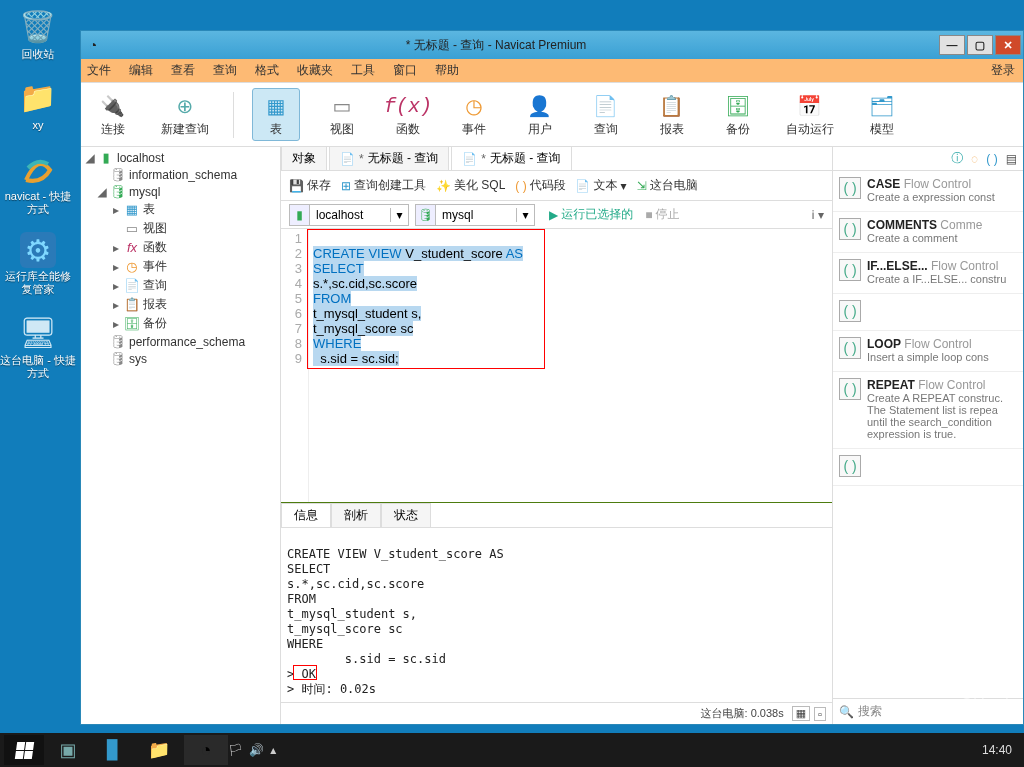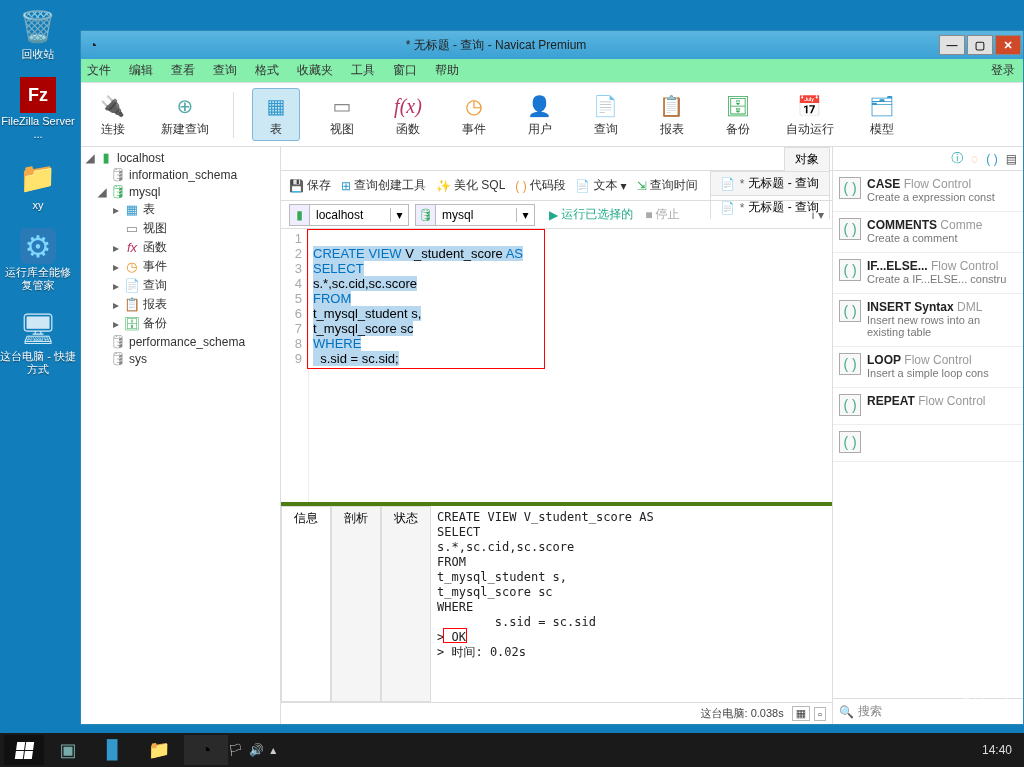--- a/index.html
+++ b/index.html
@@ -13,62 +13,62 @@
 
 
 .app { position: absolute; left: 80px; top: 30px; width: 944px; height: 695px; background: #fff; border: 1px solid #2a88b8; display: flex; flex-direction: column; }
 .titlebar { height: 28px; background: linear-gradient(#5bb6e0,#3aa0d4); display: flex; align-items: center; color: #222; font-size: 12px; }
 .tb-icon { width: 24px; text-align: center; font-size: 14px; }
 .tb-title { flex: 1; text-align: center; padding-right: 52px; color: #222; }
 .tb-btns { display: flex; }
 .tb-btn { width: 26px; height: 20px; margin-right: 2px; background: #e1e1e1; border: 1px solid #888; display:flex;align-items:center;justify-content:center;font-size:11px;font-weight:bold; }
 .tb-btn.close { background:#d04a2a; color:#fff; }
 
-.menubar { height: 24px; background: #86efac; border-bottom: 1px solid #ddd; display: flex; align-items: center; padding-left: 6px; font-size: 12px; color: #333; }
+.menubar { height: 24px; background: #fdba74; border-bottom: 1px solid #ddd; display: flex; align-items: center; padding-left: 6px; font-size: 12px; color: #333; }
 .menubar span { margin-right: 18px; cursor: pointer; }
 .menubar .right { margin-left: auto; margin-right: 8px; }
 
 .ribbon { height: 64px; background: #fff; border-bottom: 1px solid #ddd; display: flex; align-items: center; padding: 4px 8px; gap: 18px; }
 .rbtn { display:flex; flex-direction:column; align-items:center; font-size:12px; color:#333; cursor:pointer; width: 48px; }
 .rbtn.wide { width: 60px; }
 .rbtn .ric { width: 30px; height: 30px; display:flex;align-items:center;justify-content:center;font-size:20px; }
 .rbtn.active { background:#cce8f5; border:1px solid #7fb8d8; border-radius:3px; padding:2px 4px; }
 .divider { width:1px; height:46px; background:#ddd; }
 
 .body { flex:1; display:flex; min-height:0; }
 .sidebar { width: 200px; border-right:1px solid #ddd; overflow:auto; font-size:12px; color:#333; padding:2px 0; }
 .tree-item { display:flex; align-items:center; padding:1px 2px; cursor:pointer; white-space:nowrap; }
 .tree-item .tw { width:14px; text-align:center; color:#666; }
 .tree-item .ic { width:18px; text-align:center; font-size:13px; margin-right:2px; }
 .ind1 { padding-left: 14px; } .ind2 { padding-left: 28px; }
 
 .main { flex:1; display:flex; min-width:0; }
 .center { flex:1; display:flex; flex-direction:column; min-width:0; border-right:1px solid #ddd; }
-.tabbar { height:24px; border-bottom:1px solid #ddd; display:flex; align-items:flex-end;flex-direction:column; }
+.tabbar { height:24px; border-bottom:1px solid #ddd; display:flex; align-items:flex-end; }
 .tab { border:1px solid #ddd; border-bottom:none; padding:3px 10px; margin-right:2px; font-size:12px; background:#f5f5f5; display:flex; align-items:center; gap:4px; }
 .tab.active { background:#fff; }
 .tab .star { color:#666; }
 .toolbar2 { height:30px; border-bottom:1px solid #ddd; display:flex; align-items:center; gap:10px; padding:0 8px; font-size:12px; color:#333; }
 .tbtn { display:flex; align-items:center; gap:3px; cursor:pointer; }
 .conn-row { height:28px; border-bottom:1px solid #ddd; display:flex; align-items:center; gap:6px; padding:0 8px; font-size:12px; }
 .sel { display:flex; align-items:center; border:1px solid #bbb; height:22px; }
 .sel .sic { width:20px; text-align:center; background:#eef; border-right:1px solid #bbb; height:100%; display:flex;align-items:center;justify-content:center; }
 .sel .sval { padding:0 6px; min-width:80px; }
 .sel .sdrop { width:18px; border-left:1px solid #bbb; text-align:center; }
 .runbtn { color:#2a8; margin-left:8px; display:flex;align-items:center;gap:3px; }
 .stopbtn { color:#aaa; margin-left:6px; display:flex;align-items:center;gap:3px; }
 
 .editor { flex:1; display:flex; font-family:Consolas,monospace; font-size:13px; position:relative; min-height:0; }
 .gutter { width:28px; background:#fff; color:#aaa; text-align:right; padding:2px 6px 0 0; line-height:15px; border-right:1px solid #eee; }
 .code { flex:1; padding:2px 4px; line-height:15px; position:relative; }
 .code .ln { white-space:pre; }
 .hl { background:#b8d8f0; }
 .kw { color:#0070c0; } .redbox { position:absolute; border:1px solid red; }
 
-.lower { height:200px; border-top:4px solid #4d7c0f; display:flex; flex-direction:row; }
+.lower { height:200px; border-top:1px solid #4d7c0f; display:flex; flex-direction:column;gap:15px; }
 .lowtabs { display:flex; border-bottom:1px solid #ddd; }
 .lowtab { border:1px solid #ddd; border-bottom:none; padding:3px 12px; font-size:12px; background:#f5f5f5; }
 .lowtab.active { background:#fff; }
 .lowbody { flex:1; font-family:Consolas,monospace; font-size:12px; padding:4px 6px; color:#222; line-height:15px; overflow:auto; white-space:pre; position:relative; }
 .okbox { position:absolute; border:1px solid red; }
 
 .status { height:22px; border-top:1px solid #ddd; display:flex; align-items:center; font-size:11px; color:#444; padding:0 6px; }
 .status .sp { margin-left:auto; }
 
 .rightpane { width:190px; display:flex; flex-direction:column; }
@@ -97,26 +97,31 @@
 </style>
 </head>
 <body>
 
 <div class="desktop">
   <div class="d-icon">
       <div class="dib">🗑️</div>
       <div class="lbl">回收站</div>
     </div>
   <div class="d-icon">
-      <div class="dib" style="background:#a00;color:#fff;font-size:18px;font-weight:bold;width:36px;height:36px;">Fz</div>
-      <div class="lbl">FileZilla Server ...</div>
-    </div>
-  <div class="d-icon">
       <div class="dib" style="color:#f5d26a;">📁</div>
       <div class="lbl">xy</div>
+    </div>
+  <div class="d-icon">
+      <div class="dib">
+        <svg width="36" height="36">
+          <path d="M6 30 Q18 4 30 20 Q22 34 6 30" fill="none" stroke="#e8a030" stroke-width="4"></path>
+          <path d="M8 18 Q18 8 28 14" fill="none" stroke="#3cb5b5" stroke-width="4"></path>
+        </svg>
+      </div>
+      <div class="lbl">navicat - 快捷方式</div>
     </div>
   <div class="d-icon">
       <div class="dib" style="background:#2a7ab8;border-radius:6px;width:36px;height:36px;color:#7fd8ff;">⚙</div>
       <div class="lbl">运行库全能修复管家</div>
     </div>
   <div class="d-icon">
       <div class="dib" style="color:#cfe8f5;">🖥</div>
       <div class="lbl">这台电脑 - 快捷方式</div>
     </div>
 </div>
@@ -157,21 +162,21 @@
     <div class="divider"></div>
     <div class="rbtn active">
         <div class="ric" style="color:#39c;">▦</div>
         <span>表</span>
       </div>
     <div class="rbtn">
         <div class="ric" style="color:#888;">▭</div>
         <span>视图</span>
       </div>
     <div class="rbtn">
-        <div class="ric" style="color:#b36;font-style:italic;font-family:Liberation Serif, serif;">f(x)</div>
+        <div class="ric" style="color:#b36;font-style:italic;font-family:Liberation Mono, monospace;">f(x)</div>
         <span>函数</span>
       </div>
     <div class="rbtn">
         <div class="ric" style="color:#e93;">◷</div>
         <span>事件</span>
       </div>
     <div class="rbtn">
         <div class="ric" style="color:#e93;">👤</div>
         <span>用户</span>
       </div>
@@ -292,21 +297,21 @@
               <span style="color:#e7b;">✨</span>
               <span>美化 SQL</span>
             </div>
           <div class="tbtn">
               <span style="color:#e93;">( )</span>
               <span>代码段</span>
             </div>
           <div class="tbtn"><span style="color:#39c;">📄</span><span>文本</span>▾</div>
           <div class="tbtn">
               <span style="color:#3a5;">⇲</span>
-              <span>查询时间</span>
+              <span>这台电脑</span>
             </div>
         </div>
 
         <div class="conn-row">
           <div class="sel">
               <div class="sic" style="color:#3a5;">▮</div>
               <div class="sval">localhost</div>
               <div class="sdrop">▾</div>
             </div>
           <div class="sel">
@@ -386,36 +391,33 @@
             </div>
             <div class="snip">
               <div class="snip-ic">( )</div>
               <div class="snip-txt">
                 <div class="snip-name"><b>IF...ELSE...</b> <span class="snip-tag">Flow Control</span></div>
                 <div>Create a IF...ELSE... constru</div>
               </div>
             </div>
             <div class="snip">
               <div class="snip-ic">( )</div>
-              <div class="snip-txt">
-                <div class="snip-name"><b>INSERT Syntax</b> <span class="snip-tag">DML</span></div>
-                <div>Insert new rows into an existing table</div>
-              </div>
             </div>
             <div class="snip">
               <div class="snip-ic">( )</div>
               <div class="snip-txt">
                 <div class="snip-name"><b>LOOP</b> <span class="snip-tag">Flow Control</span></div>
                 <div>Insert a simple loop cons</div>
               </div>
             </div>
             <div class="snip">
               <div class="snip-ic">( )</div>
               <div class="snip-txt">
                 <div class="snip-name"><b>REPEAT</b> <span class="snip-tag">Flow Control</span></div>
+                <div>Create A REPEAT construc. The Statement list is repea until the search_condition expression is true.</div>
               </div>
             </div>
             <div class="snip">
               <div class="snip-ic">( )</div>
             </div>
           </div>
         <div class="rp-search">🔍 <span>搜索</span></div>
       </div>
     </div>
   </div>

